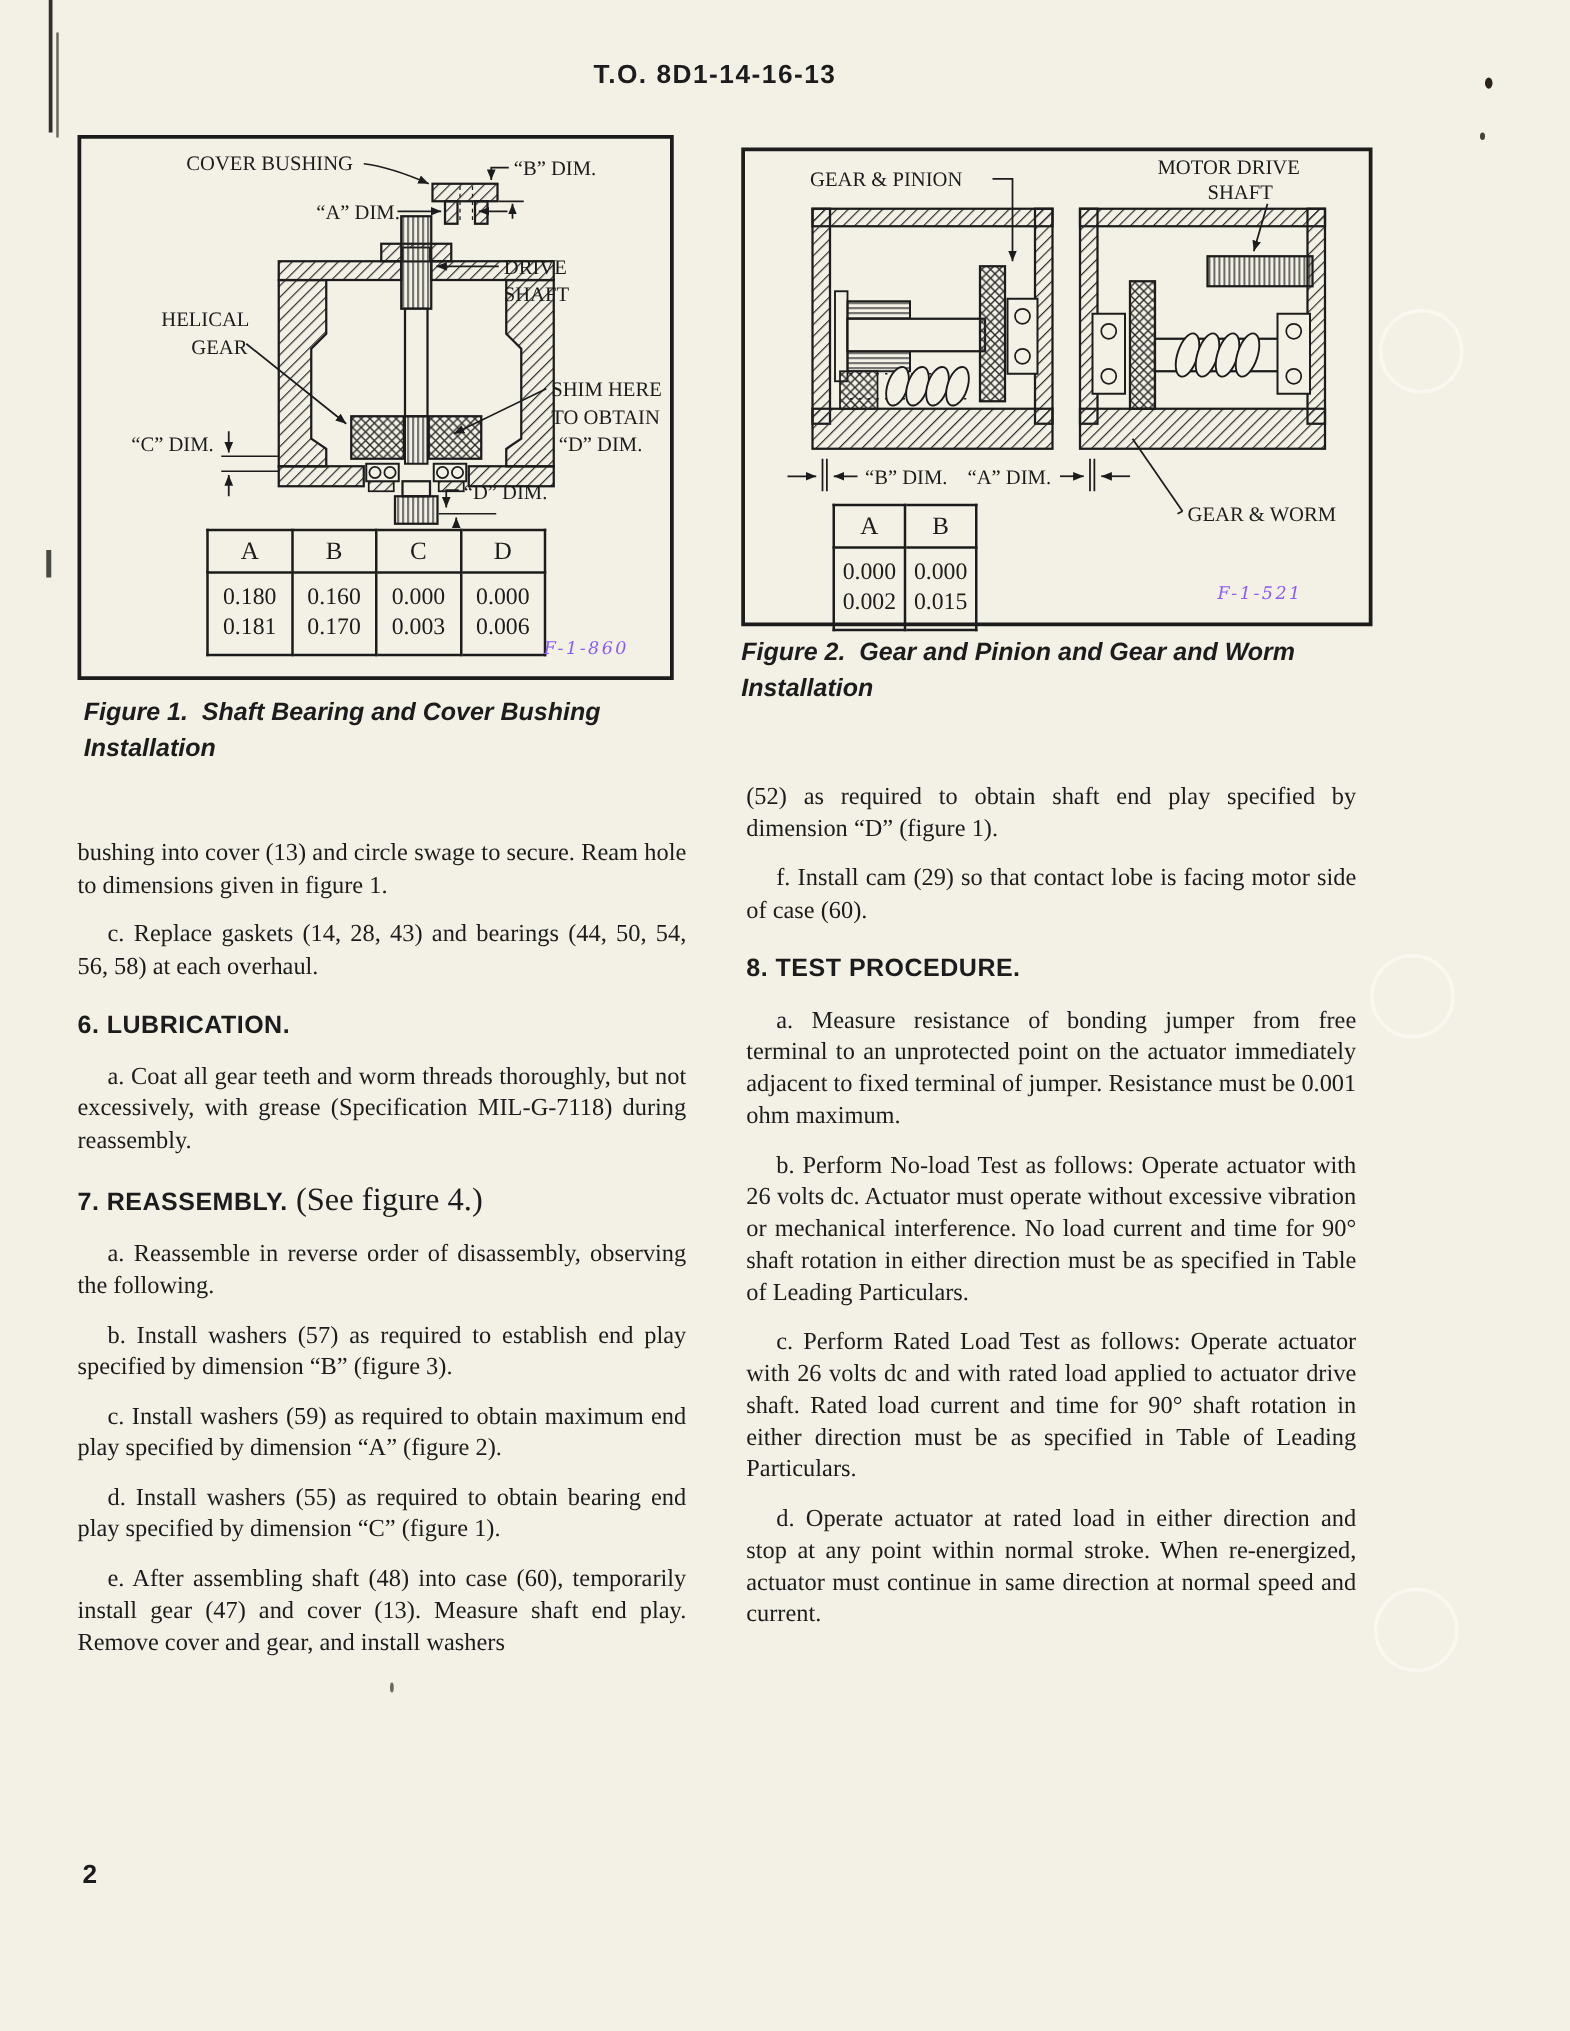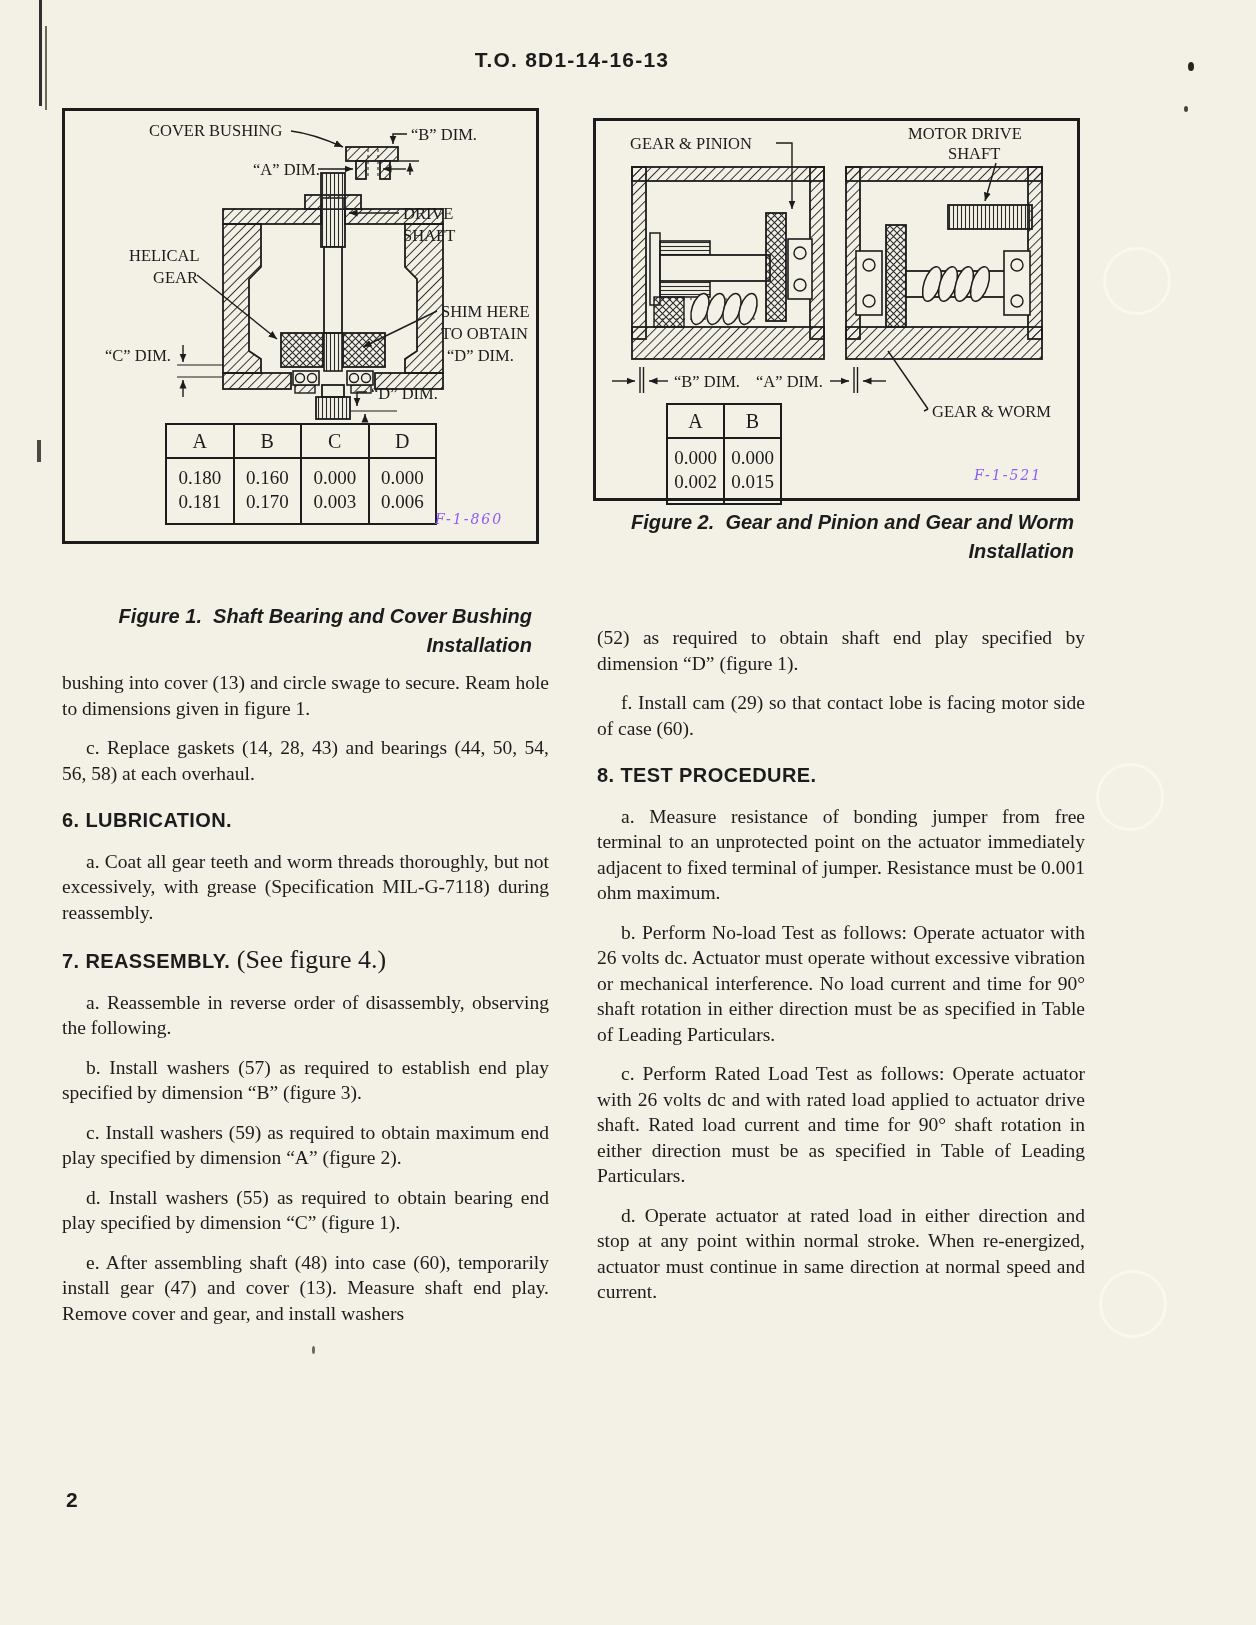--- a/index.html
+++ b/index.html
@@ -8,38 +8,38 @@
     background:#f3f0e5; overflow:hidden;
     font-family:"Liberation Serif", serif; color:#1c1c1c;
   }
   .header {
     position:absolute; top:48px; left:0; width:1120px; text-align:center;
     font-family:"Liberation Sans", sans-serif; font-weight:bold;
     font-size:21px; letter-spacing:1.2px;padding-left:12px;
   }
   .figbox { position:absolute; border:3px solid #1c1c1c; }
   #fig1 { left:62px; top:108px; width:471px; height:430px; }
-  #fig2 { left:593px; top:118px; width:481px; height:377px; }
+  #fig2 { left:593px; top:118px; width:481px; height:377px;padding-left:18px; }
   .figtable { position:absolute; border-collapse:collapse; text-align:center; background:transparent; }
   .figtable th { border:2px solid #1c1c1c; font-weight:normal; font-size:20px; height:30px; }
   .figtable td { border:2px solid #1c1c1c; font-size:19px; line-height:24px; padding:7px 0 9px 0; }
   #fig1-table { left:100px; top:312px; width:272px; }
   #fig1-table th, #fig1-table td { width:68px; }
   #fig2-table { left:70px; top:282px; width:116px; }
   #fig2-table th, #fig2-table td { width:58px; }
   .fignote {
     position:absolute; font-style:italic; font-size:14px;
     letter-spacing:2px; font-family:"DejaVu Serif", serif; color:#8b5cf6;
   }
   .caption {
-    position:absolute; text-align:right;
+    position:absolute; text-align:left;
     font-family:"Liberation Sans", sans-serif; font-weight:bold; font-style:italic;
     font-size:20px; line-height:29px;
   }
-  #cap1 { left:56px; top:556px; width:476px;margin-top:46px; }
+  #cap1 { left:67px; top:556px; width:476px; }
   #cap2 { left:593px; top:508px; width:481px; }
   .col { position:absolute; text-align:justify; font-size:19.5px; line-height:25.5px;margin-top:44px; }
   #colL { left:62px; top:626px; width:487px; }
   #colR { left:597px; top:581px; width:488px; }
   .col p { margin:0 0 14px 0; text-indent:24px; }
   .col p.cont { text-indent:0; }
   .col h3 {
     font-family:"Liberation Sans", sans-serif; font-weight:bold;
     font-size:20px; letter-spacing:0.4px; margin:22px 0 15px 0; text-align:left;
   }

